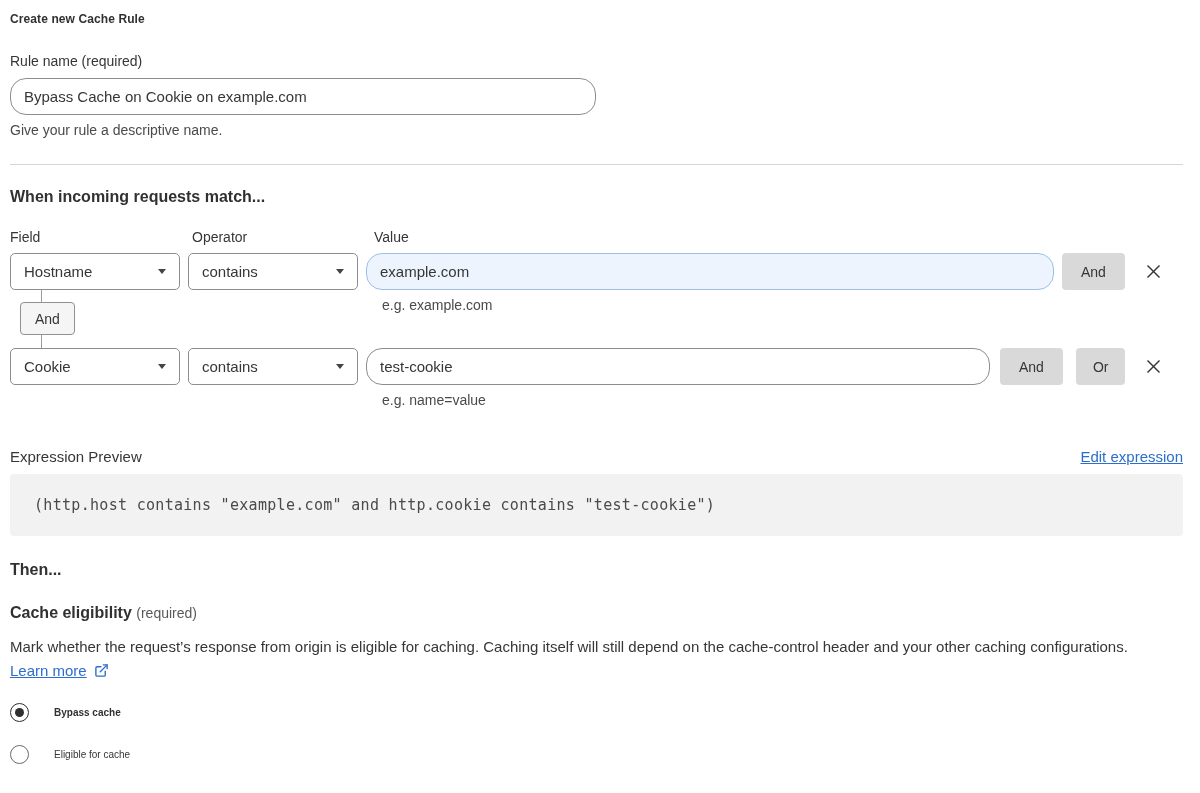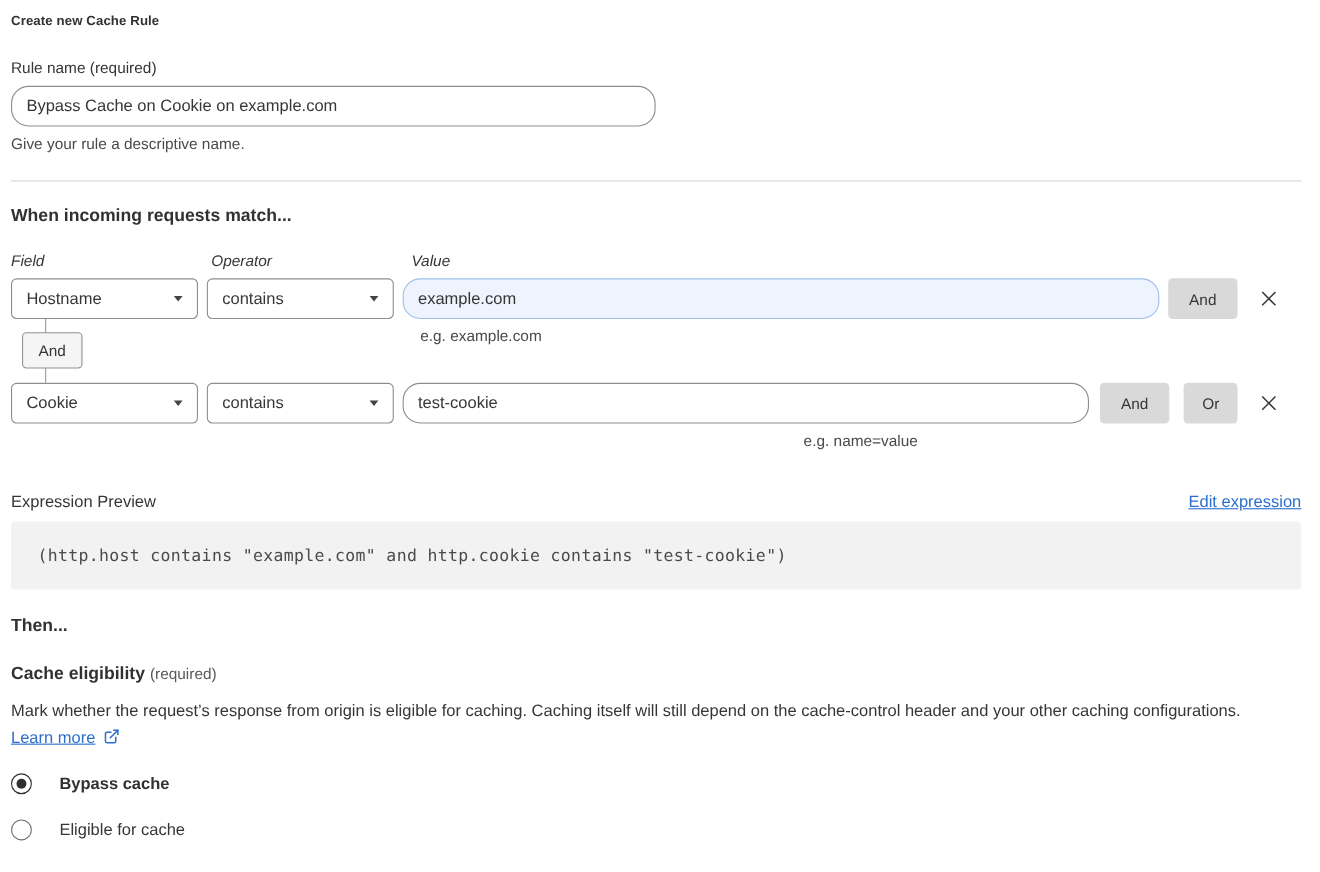--- a/index.html
+++ b/index.html
@@ -26,21 +26,21 @@
     font-family: "Liberation Sans", sans-serif; background: #fff; outline: none;
   }
   .rule-name-input { width: 586px; margin-top: 9px; display: block; }
   .help-text { margin-top: 7px; font-size: 14px; color: #4a4a4a; }
 
   .divider { border: none; border-top: 1px solid #d6d6d6; margin: 26px 0 0 0; }
 
   .section-heading { font-size: 16px; font-weight: 700; color: #313131; margin: 23px 0 0 0; }
 
   
-  .col-labels { display: flex; margin-top: 23px; font-size: 14px; color: #363636; font-style: italic; }
+  .col-labels { display: flex; margin-top: 23px; font-size: 14px; color: #363636; }
   .col-field { width: 182px; }
   .col-operator { width: 182px; }
 
   
   .match-row { display: flex; align-items: center; }
   .row1 { margin-top: 8px; }
   .row2 { margin-top: 0; }
   .select-box {
     width: 170px; height: 37px; border: 1px solid #8d8d8d; border-radius: 5px;
     display: flex; align-items: center; justify-content: space-between;
@@ -69,21 +69,21 @@
 
   
   .between { position: relative; height: 58px; }
   .connector-line { position: absolute; left: 31px; top: 0; height: 100%; width: 1px; background: #9b9b9b; }
   .connector-chip {
     position: absolute; left: 10px; top: 12px; height: 33px; padding: 0 14px;
     background: #f5f5f5; border: 1px solid #919191; border-radius: 4px;
     font-size: 14px; color: #363636; cursor: pointer;
     font-family: "Liberation Sans", sans-serif;
   }
-  .hint { font-size: 14px; color: #4a4a4a; text-align: center; }
+  .hint { font-size: 14px; color: #4a4a4a; }
   .hint-row1 { position: absolute; left: 372px; top: 7px; }
   .hint-row2 { margin: 7px 0 0 372px; }
 
   
   .expr-header {
     margin-top: 40px; display: flex; justify-content: space-between;
     align-items: baseline; font-size: 15px;
   }
   .blue-link { color: #2c6ecb; text-decoration: underline; cursor: pointer; font-size: 15px; }
   .code-block {
@@ -107,21 +107,21 @@
   .radio-row-1 { margin-top: 20px; }
   .radio-row-2 { margin-top: 23px; }
   .radio {
     width: 19px; height: 19px; border-radius: 50%;
     border: 1.5px solid #6b6b6b; background: #fff;
     display: inline-flex; align-items: center; justify-content: center;
     cursor: pointer; flex: none;
   }
   .radio.selected { border-color: #2f2f2f; }
   .radio-dot { width: 9px; height: 9px; border-radius: 50%; background: #2f2f2f; }
-  .radio-label { margin-left: 25px; font-size: 15px; color: #363636; }
+  .radio-label { margin-left: 25px; font-size: 10px; color: #363636; }
   .radio-label.bold { font-weight: 700; color: #313131; }
 </style>
 </head>
 <body>
 
 <div class="page">
 
   <h1 class="page-title">Create new Cache Rule</h1>
 
   <label class="field-label">Rule name (required)</label>

